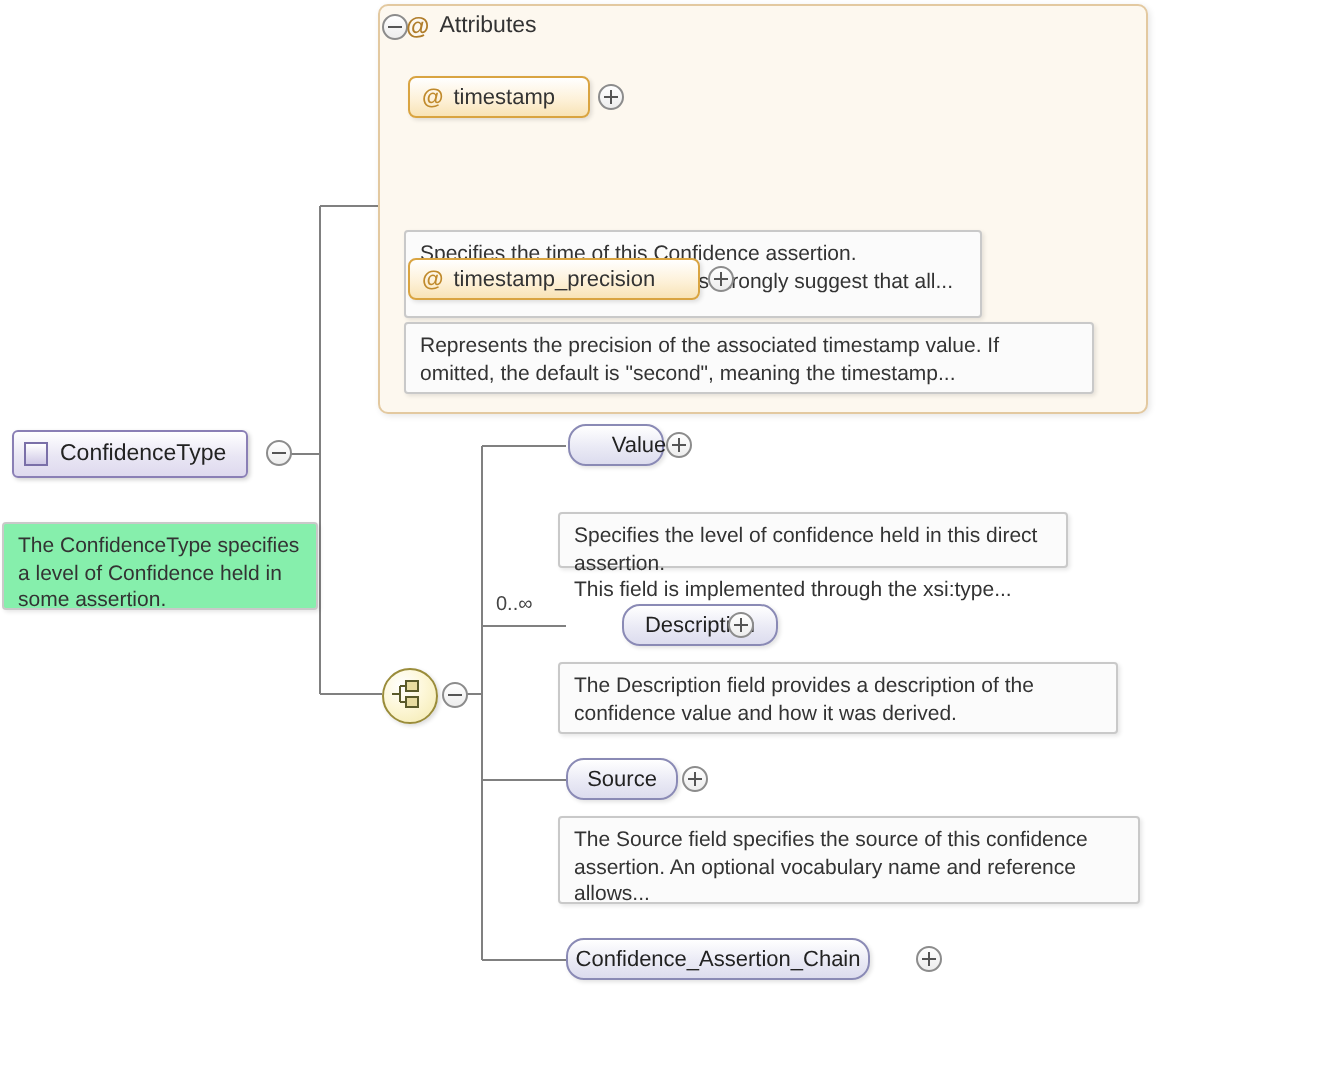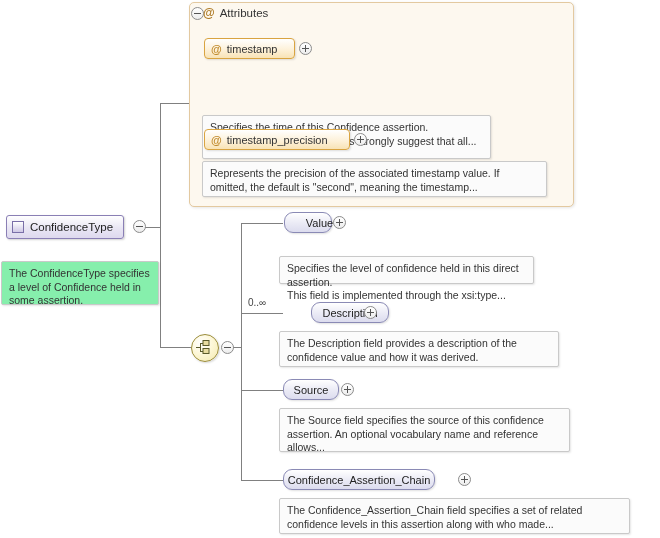--- a/index.html
+++ b/index.html
@@ -298,15 +298,14 @@
   <div class="ebox" style="left:283px; top:379px; width:56px;">
     <span>Source</span>
   </div>
   <div class="circ plus" style="left:341px; top:383px;"></div>
   <div class="doc doc-src">The Source field specifies the source of this confidence assertion. An optional vocabulary name and reference allows...</div>
 
   <div class="ebox" style="left:283px; top:469px; width:152px;">
     <span>Confidence_Assertion_Chain</span>
   </div>
   <div class="circ plus" style="left:458px; top:473px;"></div>
-  <div class="doc doc-cac">The Confidence_Assertion_Chain field specifies a set of related confidence levels in this assertion along with who made...</div>
 
 </div>
 
 </body></html>

